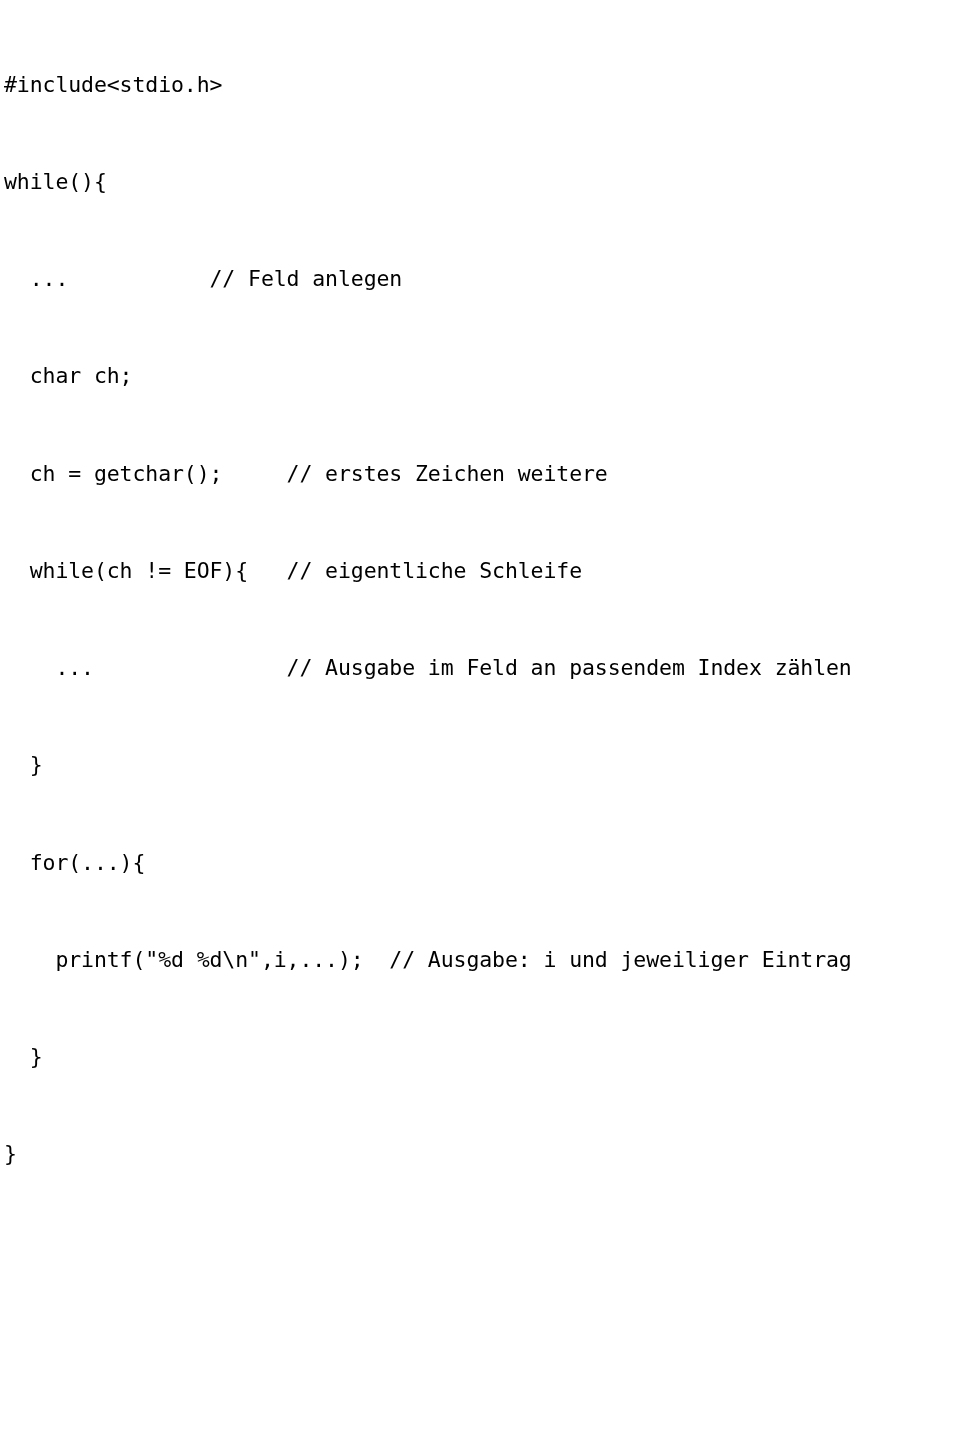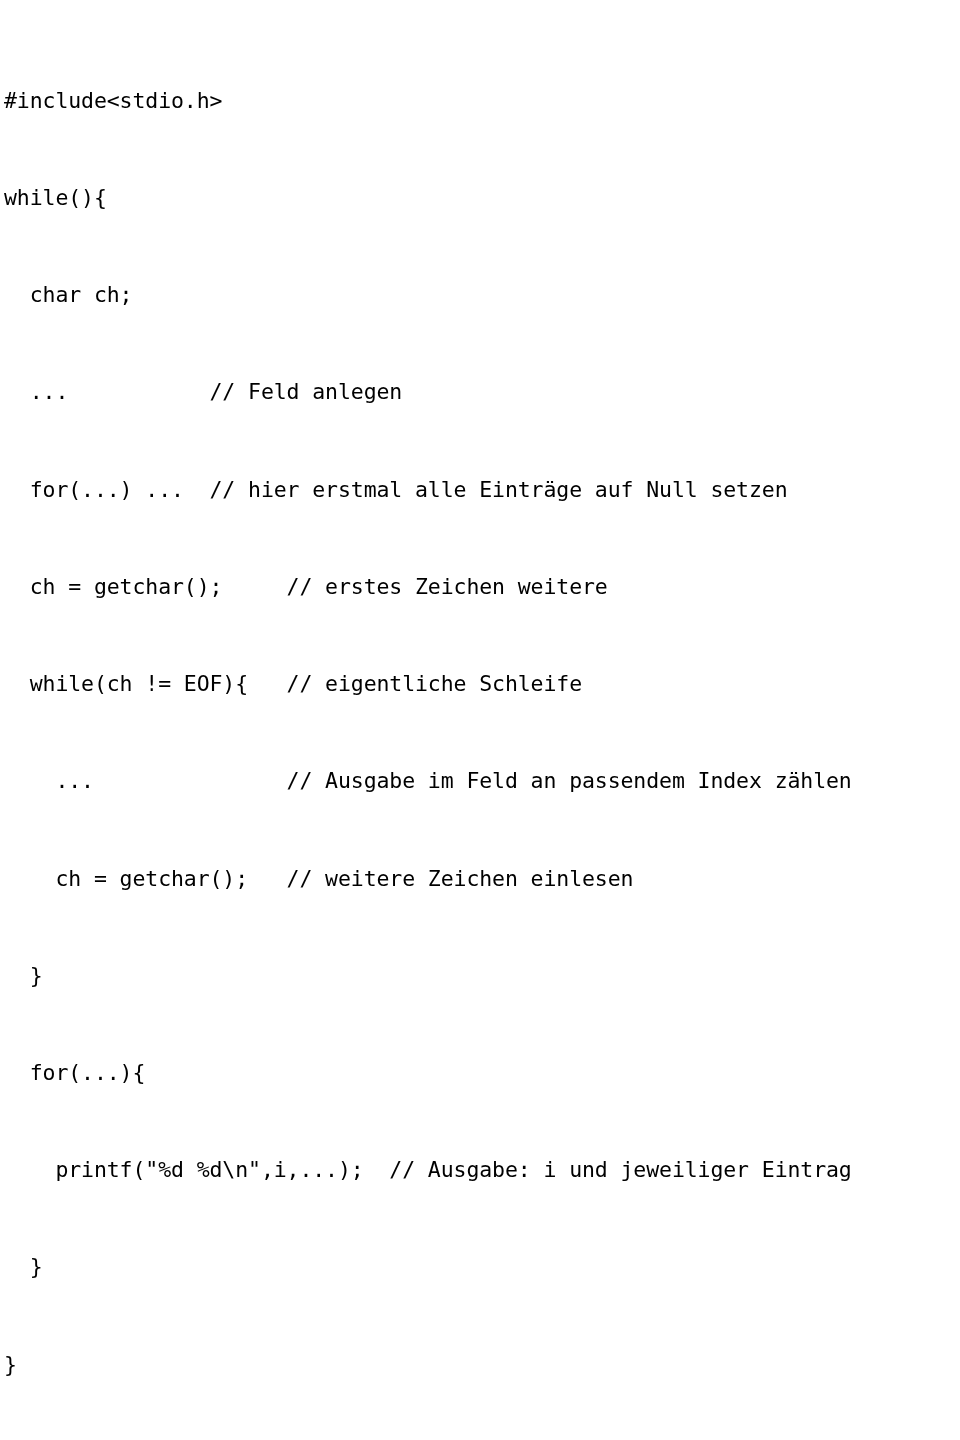--- a/index.html
+++ b/index.html
@@ -12,21 +12,21 @@
     height: 1440px;
     overflow: hidden;
     color: #000000;
     font-family: "Liberation Serif", "DejaVu Serif", serif;
   }
   .page {
     position: relative;
     width: 960px;
     height: 1440px;
     box-sizing: border-box;
-    padding: 16px 8px 0px 4px;
+    padding: 0px 8px 0px 4px;
   }
 
   
   .code-block {
     font-family: "DejaVu Sans Mono", "Liberation Mono", monospace;
     font-size: 21.5px;
     line-height: 32.4px;
     white-space: pre;
     letter-spacing: -0.1px;
     margin: 0;
@@ -38,27 +38,25 @@
   }
 </style>
 </head>
 <body>
 
 <div class="page">
 
   <div class="code-block">
     <div class="code-line">#include&lt;stdio.h&gt;</div>
     <div class="code-line">while(){</div>
+    <div class="code-line">  ...           // Feld anlegen</div>
     <div class="code-line">  char ch;</div>
-    <div class="code-line">  ...           // Feld anlegen</div>
-    <div class="code-line">  for(...) ...  // hier erstmal alle Einträge auf Null setzen</div>
     <div class="code-line">  ch = getchar();     // erstes Zeichen weitere</div>
     <div class="code-line">  while(ch != EOF){   // eigentliche Schleife</div>
     <div class="code-line">    ...               // Ausgabe im Feld an passendem Index zählen</div>
-    <div class="code-line">    ch = getchar();   // weitere Zeichen einlesen</div>
     <div class="code-line">  }</div>
     <div class="code-line">  for(...){</div>
     <div class="code-line">    printf("%d %d\n",i,...);  // Ausgabe: i und jeweiliger Eintrag</div>
     <div class="code-line">  }</div>
     <div class="code-line">}</div>
   </div>
 
 </div>
 
 </body></html>

